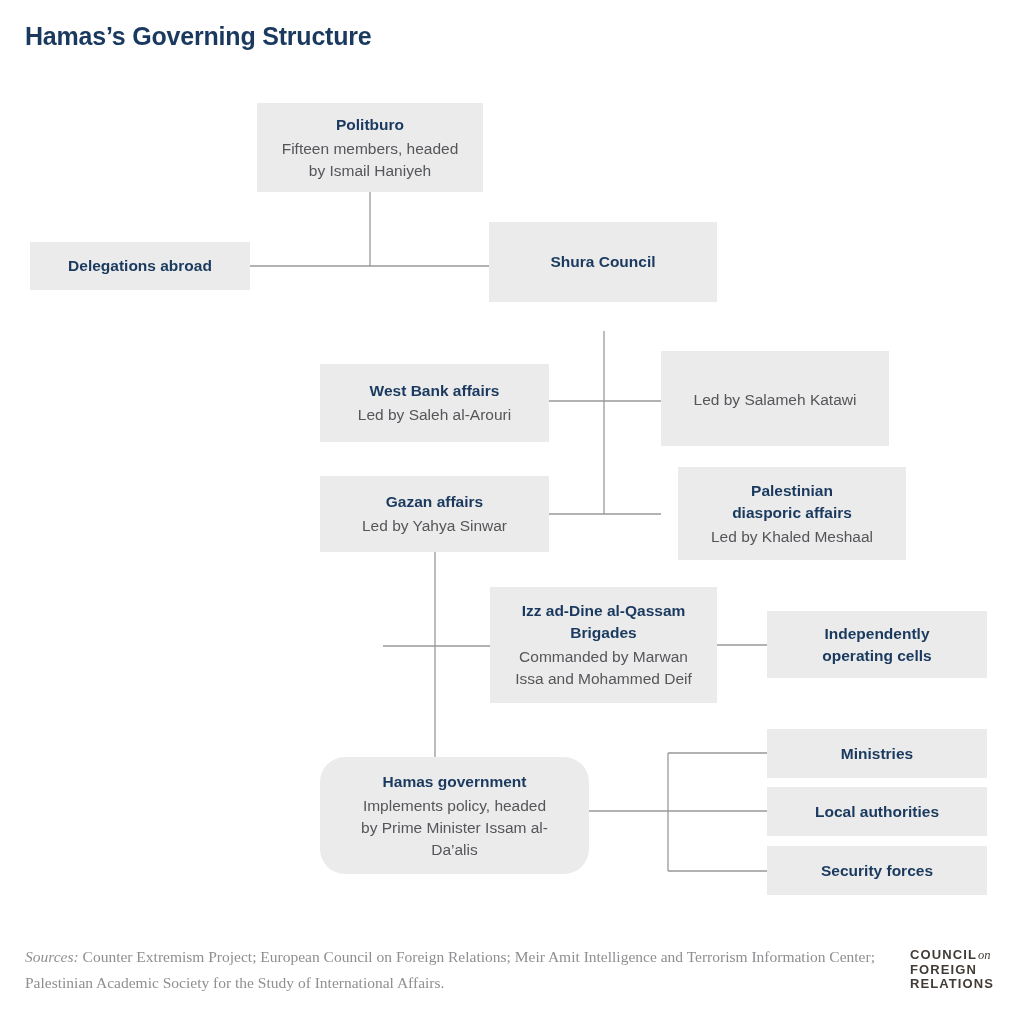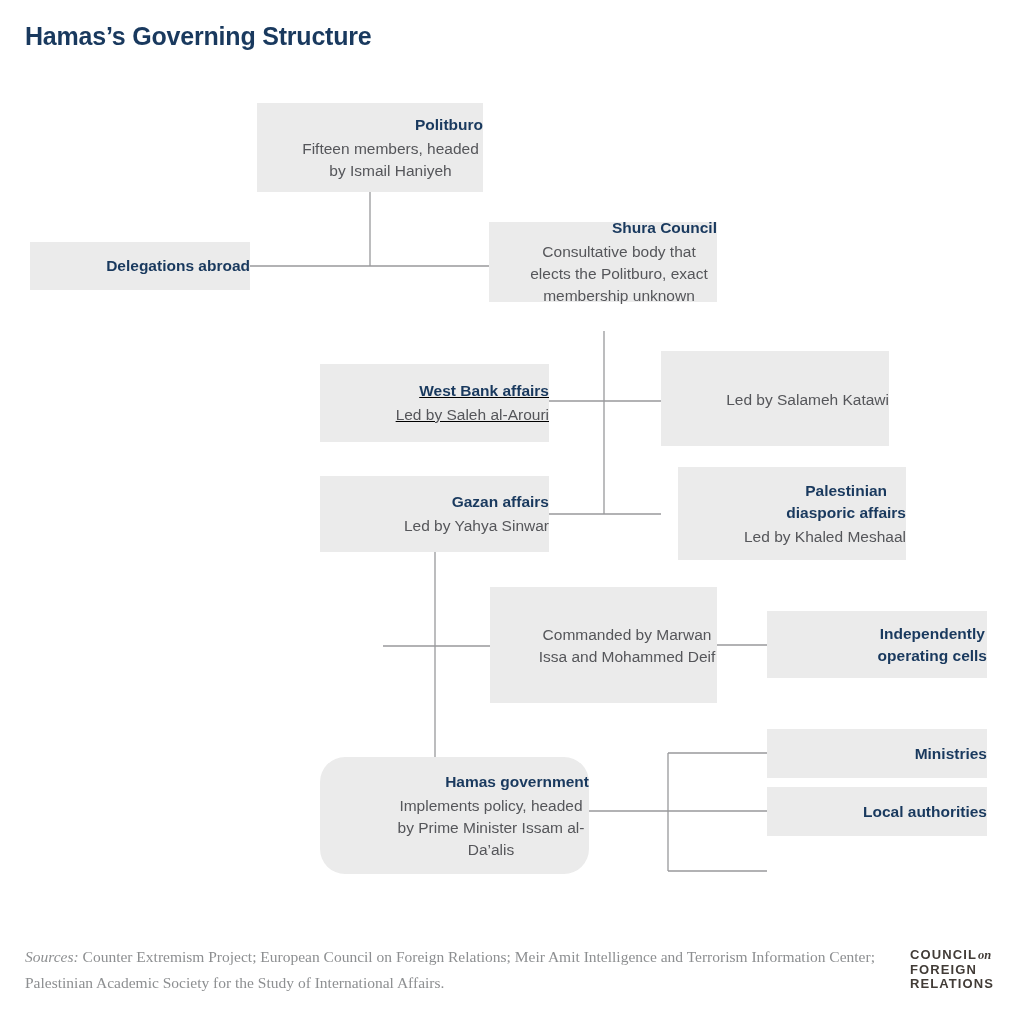--- a/index.html
+++ b/index.html
@@ -23,41 +23,41 @@
   svg.connectors {
     position:absolute; left:0; top:0;
     width:1024px; height:1015px;
     pointer-events:none;
   }
   .node {
     position:absolute;
     background:#ebebeb;
     display:flex;
     flex-direction:column;
-    align-items:flex-end;
+    align-items:center;
     justify-content:center;
     text-align:center;
     line-height:22px;
   }
   .node-title {
     font-weight:bold;
     font-size:15.5px;
     color:#19395e;
   }
   .node-title .tl { display:block; }
   .node-body {
     font-size:15.5px;
     color:#55565a;
     margin-top:2px;
   }
   
   #b-politburo   { left:257px; top:103px; width:226px; height:89px; }
   #b-delegations { left:30px;  top:242px; width:220px; height:48px; }
   #b-shura       { left:489px; top:222px; width:228px; height:80px; }
-  #b-westbank    { left:320px; top:364px; width:229px; height:78px;text-decoration:underline; }
+  #b-westbank    { left:320px; top:364px; width:229px; height:78px; }
   #b-imprisoned  { left:661px; top:351px; width:228px; height:95px; }
   #b-gazan       { left:320px; top:476px; width:229px; height:76px; }
   #b-diasporic   { left:661px; top:467px; width:228px; height:93px;margin-left:17px; }
   #b-social      { left:164px; top:622px; width:219px; height:48px; }
   #b-qassam      { left:490px; top:587px; width:227px; height:116px; }
   #b-cells       { left:767px; top:611px; width:220px; height:67px; }
   #b-government  { left:320px; top:757px; width:269px; height:117px;border-radius:25px; }
   #b-ministries  { left:767px; top:729px; width:220px; height:49px; }
   #b-local       { left:767px; top:787px; width:220px; height:49px; }
   #b-security    { left:767px; top:846px; width:220px; height:49px; }
@@ -82,21 +82,21 @@
     left:910px; top:948px;
     color:#423c37;
     font-size:13px;
     font-weight:bold;
     letter-spacing:1.1px;
     line-height:14.6px;
     white-space:nowrap;
   }
   .cfr-logo .on {
     font-family:"Liberation Serif", serif;
-    font-weight:bold;
+    font-weight:normal;
     font-style:italic;
     font-size:12.5px;
     letter-spacing:0;
     text-transform:lowercase;
     margin-left:1px;
   }
   .cfr-logo .logo-line { display:block; }
 </style>
 </head>
 <body>
@@ -124,21 +124,20 @@
     <div class="node-title">Politburo</div>
     <div class="node-body">Fifteen members, headed by Ismail Haniyeh</div>
   </div>
 
   <div class="node" id="b-delegations">
     <div class="node-title">Delegations abroad</div>
   </div>
 
   <div class="node" id="b-shura">
     <div class="node-title">Shura Council</div>
-    <div class="node-body">Consultative body that elects the Politburo, exact membership unknown</div>
   </div>
 
   <div class="node" id="b-westbank">
     <div class="node-title">West Bank affairs</div>
     <div class="node-body">Led by Saleh al-Arouri</div>
   </div>
 
   <div class="node" id="b-imprisoned">
     <div class="node-body">Led by Salameh Katawi</div>
   </div>
@@ -151,20 +150,24 @@
   <div class="node" id="b-diasporic">
     <div class="node-title">
       <span class="tl">Palestinian</span>
       <span class="tl">diasporic affairs</span>
     </div>
     <div class="node-body">Led by Khaled Meshaal</div>
   </div>
 
 
   <div class="node" id="b-qassam">
+    <div class="node-title">
+      <span class="tl">Izz ad-Dine al-Qassam</span>
+      <span class="tl">Brigades</span>
+    </div>
     <div class="node-body">Commanded by Marwan Issa and Mohammed Deif</div>
   </div>
 
   <div class="node" id="b-cells">
     <div class="node-title">
       <span class="tl">Independently</span>
       <span class="tl">operating cells</span>
     </div>
   </div>
 
@@ -174,20 +177,23 @@
   </div>
 
   <div class="node" id="b-ministries">
     <div class="node-title">Ministries</div>
   </div>
 
   <div class="node" id="b-local">
     <div class="node-title">Local authorities</div>
   </div>
 
+  <div class="node" id="b-security">
+    <div class="node-title">Security forces</div>
+  </div>
 
   <p class="sources"><span class="src-label">Sources:</span><span> Counter Extremism Project; European Council on Foreign Relations; Meir Amit Intelligence and Terrorism Information Center; Palestinian Academic Society for the Study of International Affairs.</span></p>
 
   <div class="cfr-logo">
     <span class="logo-line"><span>COUNCIL</span><span class="on">on</span></span>
     <span class="logo-line">FOREIGN</span>
     <span class="logo-line">RELATIONS</span>
   </div>
 
 </div>

